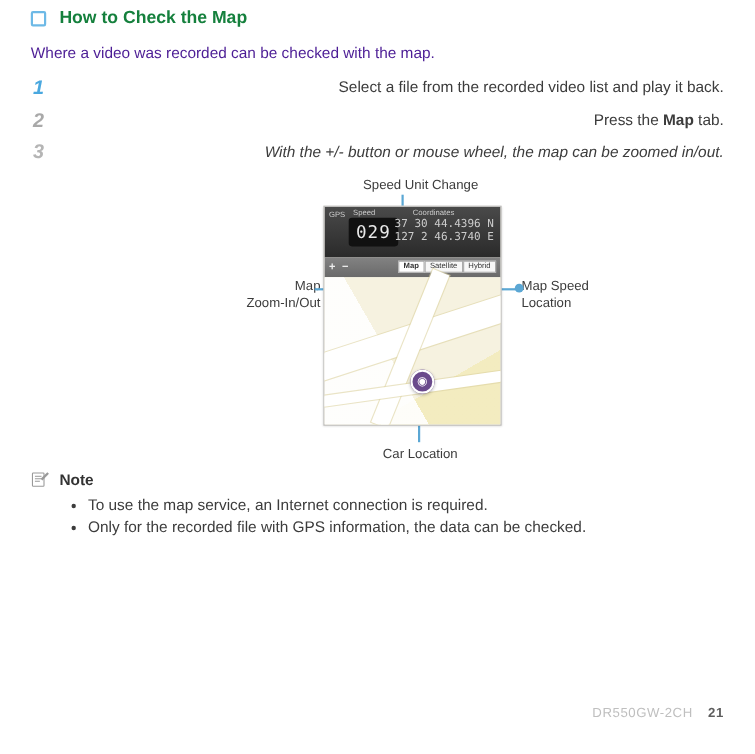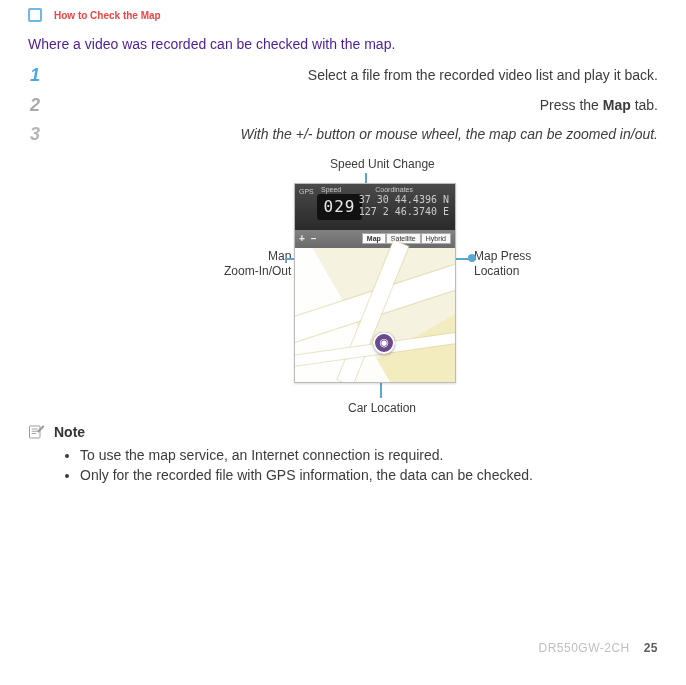--- a/index.html
+++ b/index.html
@@ -9,21 +9,21 @@
     background: #fff;
     font-family: -apple-system, "Segoe UI", Arial, sans-serif;
     color: #3a3a3a;
     position: relative;
     padding: 8px 28px 0 28px;
   }
   .title-row { display: flex; align-items: center; gap: 12px; margin-bottom: 14px; }
   .title-box {
     width: 14px; height: 14px; border: 2px solid #6db9e6; border-radius: 2px;
   }
-  .title-text { font-weight: 700; font-size: 10px; color: #ef4444; }
+  .title-text { font-weight: 700; font-size: 16px; color: #15803d; }
   .intro { font-size: 14px; color: #4c1d95; margin-bottom: 14px; }
   .steps { list-style: none; }
   .step { display: flex; gap: 12px; margin-bottom: 10px; font-size: 14px; align-items: flex-start; }
   .step-num { font-style: italic; font-weight: 700; font-size: 18px; width: 14px; text-align: center; line-height: 1; }
   .n1 { color: #4aa8df; }
   .n2 { color: #a9a9a9; }
   .n3 { color: #b5b5b5; }
   .step-text { flex: 1; line-height: 1.4; color: #3c3c3c; text-align: right; }
   .step-text b { font-weight: 700; }
   .step-3 .step-text { font-style: italic; }
@@ -133,21 +133,21 @@
   <div class="dot dot-speed"></div>
 
   <div class="label lbl-zoom">
     <span>Map</span><br>
     <span>Zoom-In/Out</span>
   </div>
   <div class="line line-zoom"></div>
   <div class="dot dot-zoom"></div>
 
   <div class="label lbl-type">
-    <span>Map Press</span><br>
+    <span>Map Speed</span><br>
     <span>Location</span>
   </div>
   <div class="line line-type"></div>
   <div class="dot dot-type"></div>
 
   <div class="label lbl-car">Car Location</div>
   <div class="line line-car"></div>
   <div class="dot dot-car"></div>
 
   <div class="shot">
@@ -191,14 +191,14 @@
   </svg>
   <span class="note-label">Note</span>
 </div>
 <ul class="note-list">
   <li>To use the map service, an Internet connection is required.</li>
   <li>Only for the recorded file with GPS information, the data can be checked.</li>
 </ul>
 
 <div class="footer">
   <span>DR550GW-2CH</span>
-  <b>25</b>
+  <b>21</b>
 </div>
 
 </body></html>

